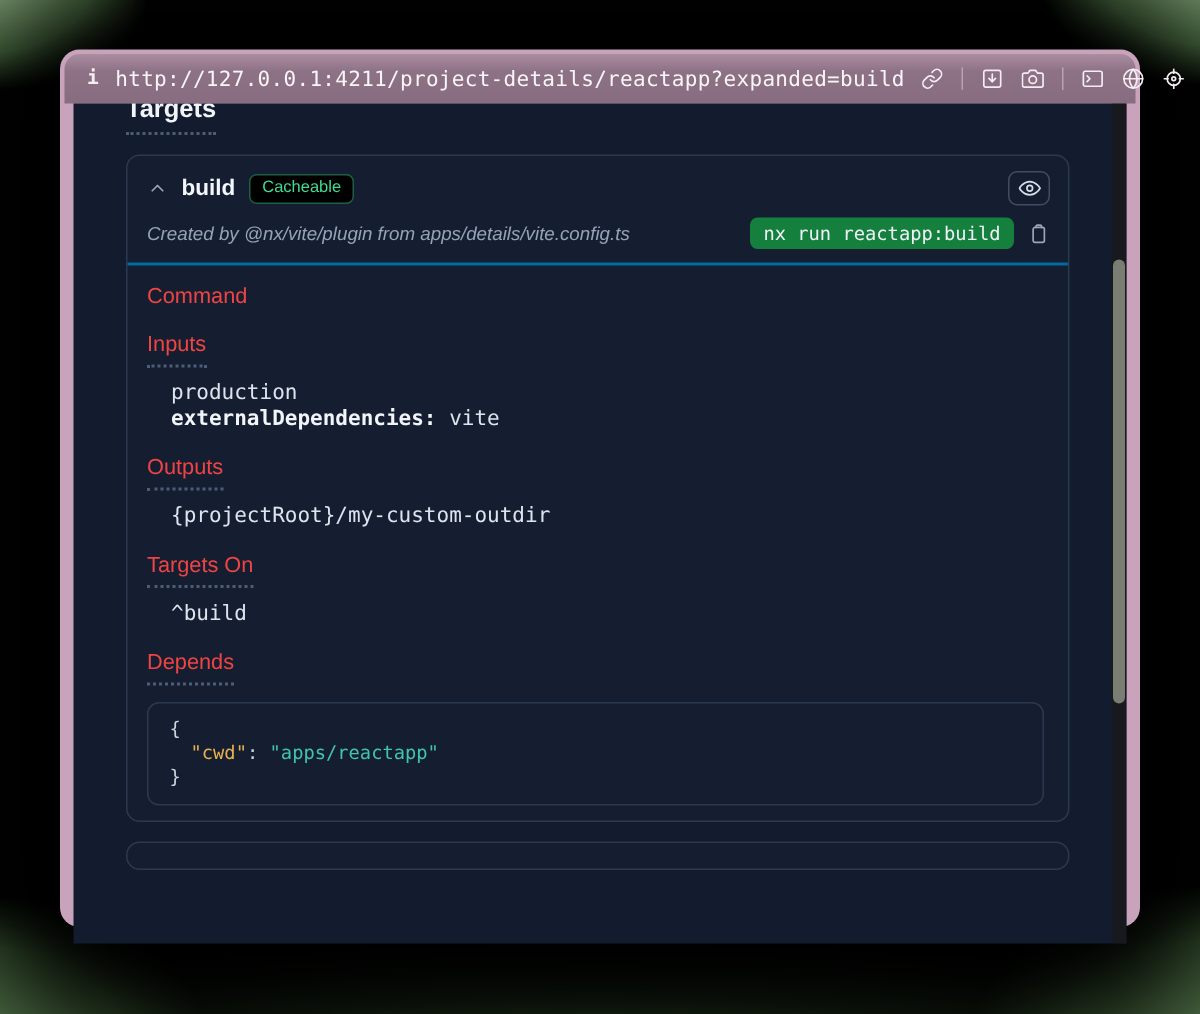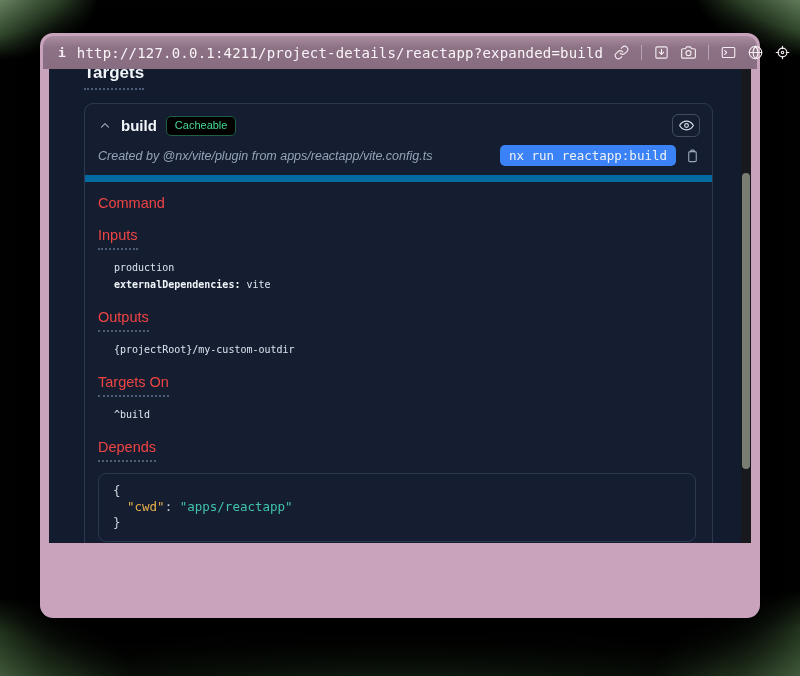--- a/index.html
+++ b/index.html
@@ -26,47 +26,47 @@
     display:flex;align-items:center;padding:0 15px;gap:11px;box-sizing:border-box;
     color:#f4edf2;
   }
   .info-glyph{font-family:"DejaVu Sans Mono",monospace;font-weight:bold;font-size:13px;}
   .url{font-family:"DejaVu Sans Mono",monospace;font-size:14px;letter-spacing:.2px;
        color:#faf5f9;white-space:nowrap;}
   .tb-icons{margin-left:auto;display:flex;align-items:center;gap:12px;}
   .tb-icons svg{display:block;}
   .tb-sep{width:1px;height:15px;background:rgba(255,248,253,.38);}
   
-  .viewport{position:relative;height:474px;background:#131c2f;overflow:hidden;}
+  .viewport{position:relative;height:560px;background:#131c2f;overflow:hidden;}
   .content{padding:0 38px 0 35px;}
   .dotted{width:max-content;padding-bottom:5px;border-bottom:2px dotted #4d5c78;}
   .page-title{margin:-6px 0 0;font-size:17px;font-weight:600;color:#f1f5f9;}
   
   .card{margin-top:13px;border:1px solid #2b3950;border-radius:9px;background:rgba(255,255,255,.012);}
-  .card-header{padding:10px 12px 9px 13px;border-bottom:7px solid #0369a1;}
+  .card-header{padding:10px 12px 9px 13px;border-bottom:2px solid #0369a1;}
   .title-row{display:flex;align-items:center;gap:9px;color:#9aa7b8;}
   .target-name{font-size:15px;font-weight:700;color:#f3f6fa;}
   .badge{font-size:11px;color:#45d993;background:#000000;border:1px solid #1e5f44;
          border-radius:5px;padding:2px 8px 3px;line-height:13px;}
   .eye-btn{margin-left:auto;width:28px;height:23px;border:1px solid rgba(148,163,184,.35);
            border-radius:6px;display:flex;align-items:center;justify-content:center;
            color:#d6dee9;background:transparent;padding:0;cursor:pointer;}
   .created-row{display:flex;align-items:center;margin-top:8px;gap:10px;}
   .created{font-style:italic;color:#94a3b8;font-size:12.5px;}
   .chip-wrap{margin-left:auto;display:flex;align-items:center;gap:9px;color:#9aa7b8;}
   .chip{font-family:"DejaVu Sans Mono",monospace;font-size:12.5px;color:#eef2f7;
-        background:#3b82f6;border-radius:5px;padding:3px 9px;white-space:nowrap;}
+        background:#15803d;border-radius:5px;padding:3px 9px;white-space:nowrap;}
   .copy-btn{background:none;border:none;color:#9aa7b8;padding:0;cursor:pointer;display:flex;}
   .card-body{padding:11px 16px 10px 13px;}
   .sec{font-size:14.5px;color:#ef4444;font-weight:500;margin:16px 0 0;}
   .sec.first{margin-top:2px;}
   .value-row{margin:9px 0 0 16px;display:flex;align-items:center;gap:9px;
              color:#e2e8f0;font-size:14px;}
   .ext-link{color:#8aa0bd;display:flex;cursor:pointer;}
-  .mono-list{margin:9px 0 0 16px;font-family:"DejaVu Sans Mono",monospace;font-size:10px;
+  .mono-list{margin:9px 0 0 16px;font-family:"DejaVu Sans Mono",monospace;font-size:14px;
              line-height:17px;color:#dde4ee;}
   .kv-key{font-weight:bold;color:#f1f5f9;}
   .json-box{margin:11px 0 0;border:1px solid #2b3950;border-radius:8px;padding:9px 14px 10px;
             font-family:"DejaVu Sans Mono",monospace;font-size:12.5px;line-height:16px;color:#ccd4de;}
   .json-indent{padding-left:14px;}
   .json-key{color:#e8b04c;}
   .json-str{color:#40c4ae;}
   .serve-row{display:flex;align-items:center;gap:9px;padding:8px 12px 9px 13px;color:#9aa7b8;}
   
   .sb-track{position:absolute;right:0;top:0;height:100%;width:10px;background:#17191f;}
@@ -136,21 +136,21 @@
             <span class="target-name">build</span>
             <span class="badge">Cacheable</span>
             <button class="eye-btn">
               <svg width="15" height="15" viewBox="0 0 24 24" fill="none" stroke="currentColor" stroke-width="1.8" stroke-linecap="round" stroke-linejoin="round">
                   <path d="M1 12s4-7 11-7 11 7 11 7-4 7-11 7S1 12 1 12z"></path>
                   <circle cx="12" cy="12" r="3"></circle>
                 </svg>
             </button>
           </div>
           <div class="created-row">
-            <span class="created">Created by @nx/vite/plugin from apps/reactapp/vite.config.ts</span>
+            <span class="created">Created by @nx/vite/plugin from apps/details/vite.config.ts</span>
             <span class="chip-wrap">
               <code class="chip">nx run reactapp:build</code>
               <button class="copy-btn">
                 <svg width="15" height="16" viewBox="0 0 24 24" fill="none" stroke="currentColor" stroke-width="1.8" stroke-linecap="round" stroke-linejoin="round">
                     <rect x="6" y="5" width="12" height="16" rx="2"></rect>
                     <path d="M9 5V4a1.5 1.5 0 0 1 1.5-1.5h3A1.5 1.5 0 0 1 15 4v1"></path>
                   </svg>
               </button>
             </span>
           </div>

